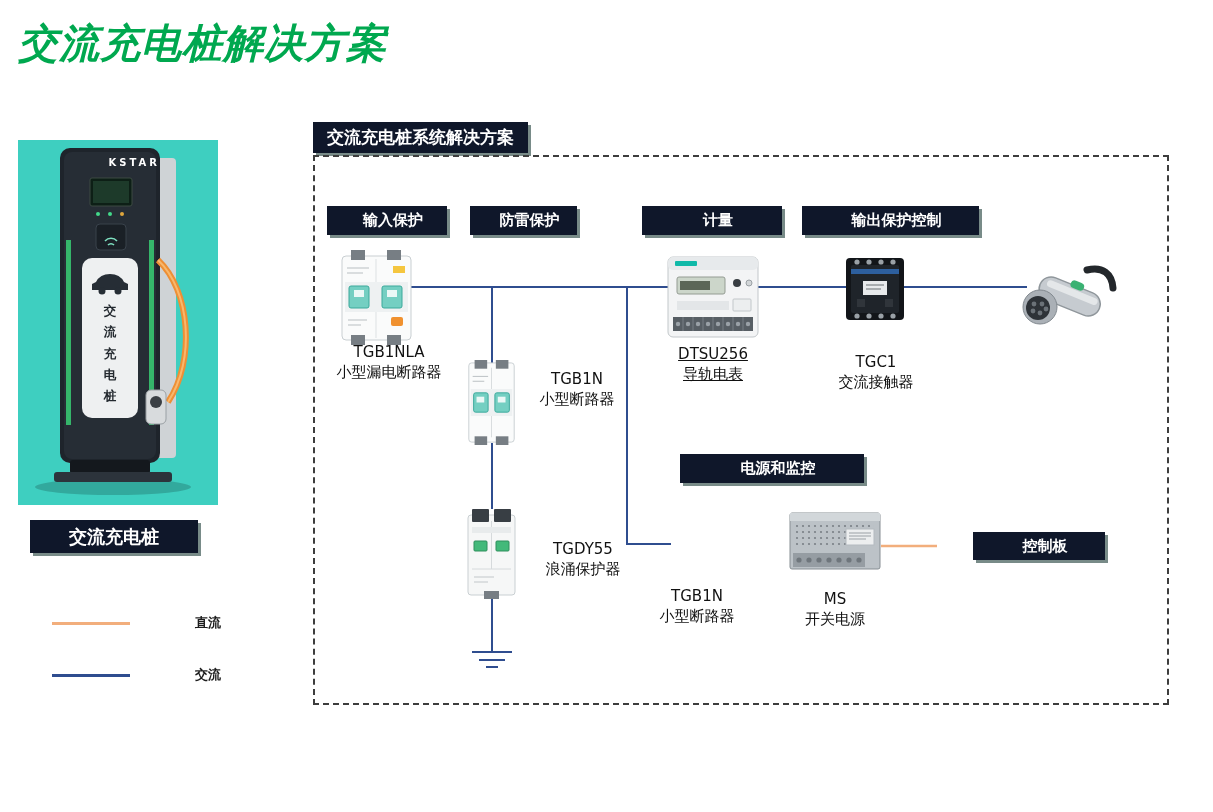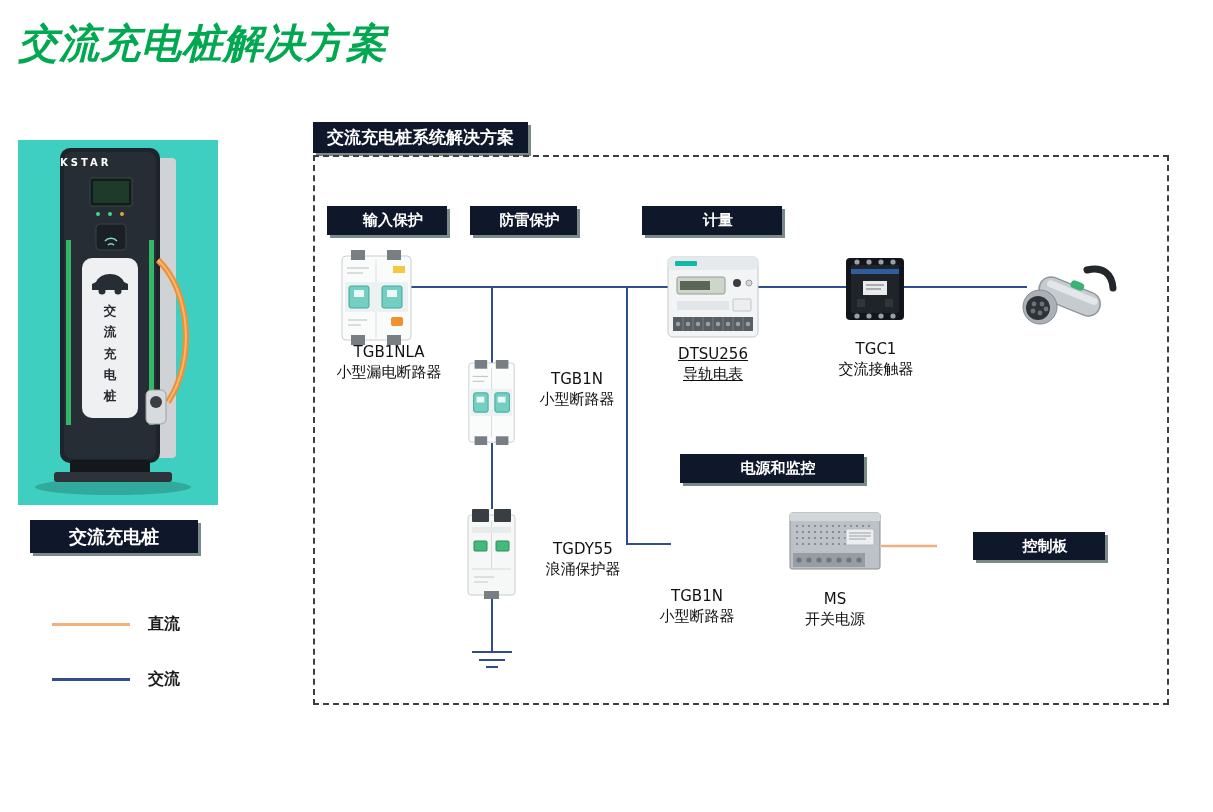--- a/index.html
+++ b/index.html
@@ -4,33 +4,33 @@
 <style>
   html,body{margin:0;padding:0;background:#ffffff;}
   body{font-family:"DejaVu Sans","Liberation Sans",sans-serif;}
   #canvas{position:relative;width:1213px;height:812px;background:#ffffff;overflow:hidden;}
 
   .page-title{position:absolute;left:18px;top:16px;margin:0;font-size:40px;font-weight:800;color:#00A84F;letter-spacing:1px;font-style:italic;}
 
   
   .charger-photo{position:absolute;left:18px;top:140px;width:200px;height:365px;background:#3ECFC0;}
   .charger-photo svg{position:absolute;left:0;top:0;}
-  .charger-brand{position:absolute;left:42px;top:17px;width:100px;text-align:left;color:#ffffff;font-size:10px;font-weight:700;letter-spacing:3px;}
+  .charger-brand{position:absolute;left:42px;top:17px;width:100px;text-align:right;color:#ffffff;font-size:10px;font-weight:700;letter-spacing:3px;}
   .charger-vlabel{position:absolute;left:64px;top:160px;width:56px;}
   .charger-vlabel span{display:block;width:1.15em;margin:0 auto;word-break:break-all;text-align:center;font-size:12.5px;font-weight:700;color:#23292f;line-height:1.7;}
 
   .badge-3d{background:#0f172a;color:#ffffff;font-weight:700;text-align:center;box-shadow:3px 3px 0 rgba(47,77,72,0.65);}
   .charger-caption{position:absolute;left:30px;top:520px;width:168px;height:33px;line-height:33px;font-size:18px;}
 
   .legend{position:absolute;left:52px;top:614px;width:220px;}
   .legend-row{display:flex;align-items:center;margin-bottom:34px;}
   .legend-line{display:inline-block;width:78px;height:3px;margin-right:18px;}
   .legend-line.dc{background:#F2AE7C;}
   .legend-line.ac{background:#2F4D8F;}
-  .legend-label{font-size:16px;font-weight:700;color:#1c1c1c;}
+  .legend-label{font-size:13px;font-weight:700;color:#1c1c1c;margin-left:47px;}
 
   
   .diagram-title{position:absolute;left:313px;top:122px;height:31px;line-height:31px;padding:0 14px;font-size:17px;}
   .diagram-box{position:absolute;left:313px;top:155px;width:856px;height:550px;border:2px dashed #3d3d3d;box-sizing:border-box;}
   .diagram-inner{position:absolute;left:0;top:0;width:852px;height:546px;}
   .wires{position:absolute;left:0;top:0;}
 
   .tag{position:absolute;height:29px;line-height:29px;font-size:15px;padding-left:12px;}
   .tag-input{left:12px;top:49px;width:108px;}
   .tag-surge{left:155px;top:49px;width:95px;}
@@ -48,21 +48,21 @@
   .comp-contactor{left:528px;top:98px;width:64px;height:68px;}
   .comp-gun{left:698px;top:95px;width:105px;height:80px;}
   .comp-psu{left:473px;top:348px;width:95px;height:72px;}
 
   .comp-label{position:absolute;font-size:15px;color:#111111;line-height:1.3;text-align:center;}
   .comp-label span{display:block;}
   .label-main-breaker{left:0;top:186px;width:148px;}
   .label-spd-breaker{left:206px;top:213px;width:112px;}
   .label-spd{left:212px;top:383px;width:112px;}
   .label-meter{left:338px;top:188px;width:120px;text-decoration:underline;}
-  .label-contactor{left:500px;top:183px;width:122px;}
+  .label-contactor{left:500px;top:196px;width:122px;}
   .label-aux-breaker{left:318px;top:430px;width:128px;}
   .label-psu{left:466px;top:433px;width:108px;}
 </style>
 </head>
 <body>
 
 <div id="canvas">
 
   <h1 class="page-title">交流充电桩解决方案</h1>
 
@@ -127,20 +127,21 @@
           <path d="M164 503 H 190"></path>
           <path d="M171 510 H 183"></path>
           <path d="M312 130 V 387 H 356"></path>
         </g>
         <path d="M566 389 H 622" stroke="#F2AE7C" stroke-width="2.5" fill="none"></path>
       </svg>
 
       <div class="tag badge-3d tag-input">输入保护</div>
       <div class="tag badge-3d tag-surge">防雷保护</div>
       <div class="tag badge-3d tag-meter">计量</div>
+      <div class="tag badge-3d tag-output">输出保护控制</div>
       <div class="tag badge-3d tag-power">电源和监控</div>
       <div class="tag badge-3d tag-control">控制板</div>
 
       <div class="comp comp-main-breaker">
         <svg viewBox="0 0 75 95" width="75" height="95">
           <rect x="3" y="6" width="69" height="84" rx="4" fill="#fafbfb" stroke="#c9cfd2"></rect>
           <rect x="12" y="0" width="14" height="10" fill="#777e84"></rect>
           <rect x="48" y="0" width="14" height="10" fill="#777e84"></rect>
           <rect x="12" y="85" width="14" height="10" fill="#777e84"></rect>
           <rect x="48" y="85" width="14" height="10" fill="#777e84"></rect>

